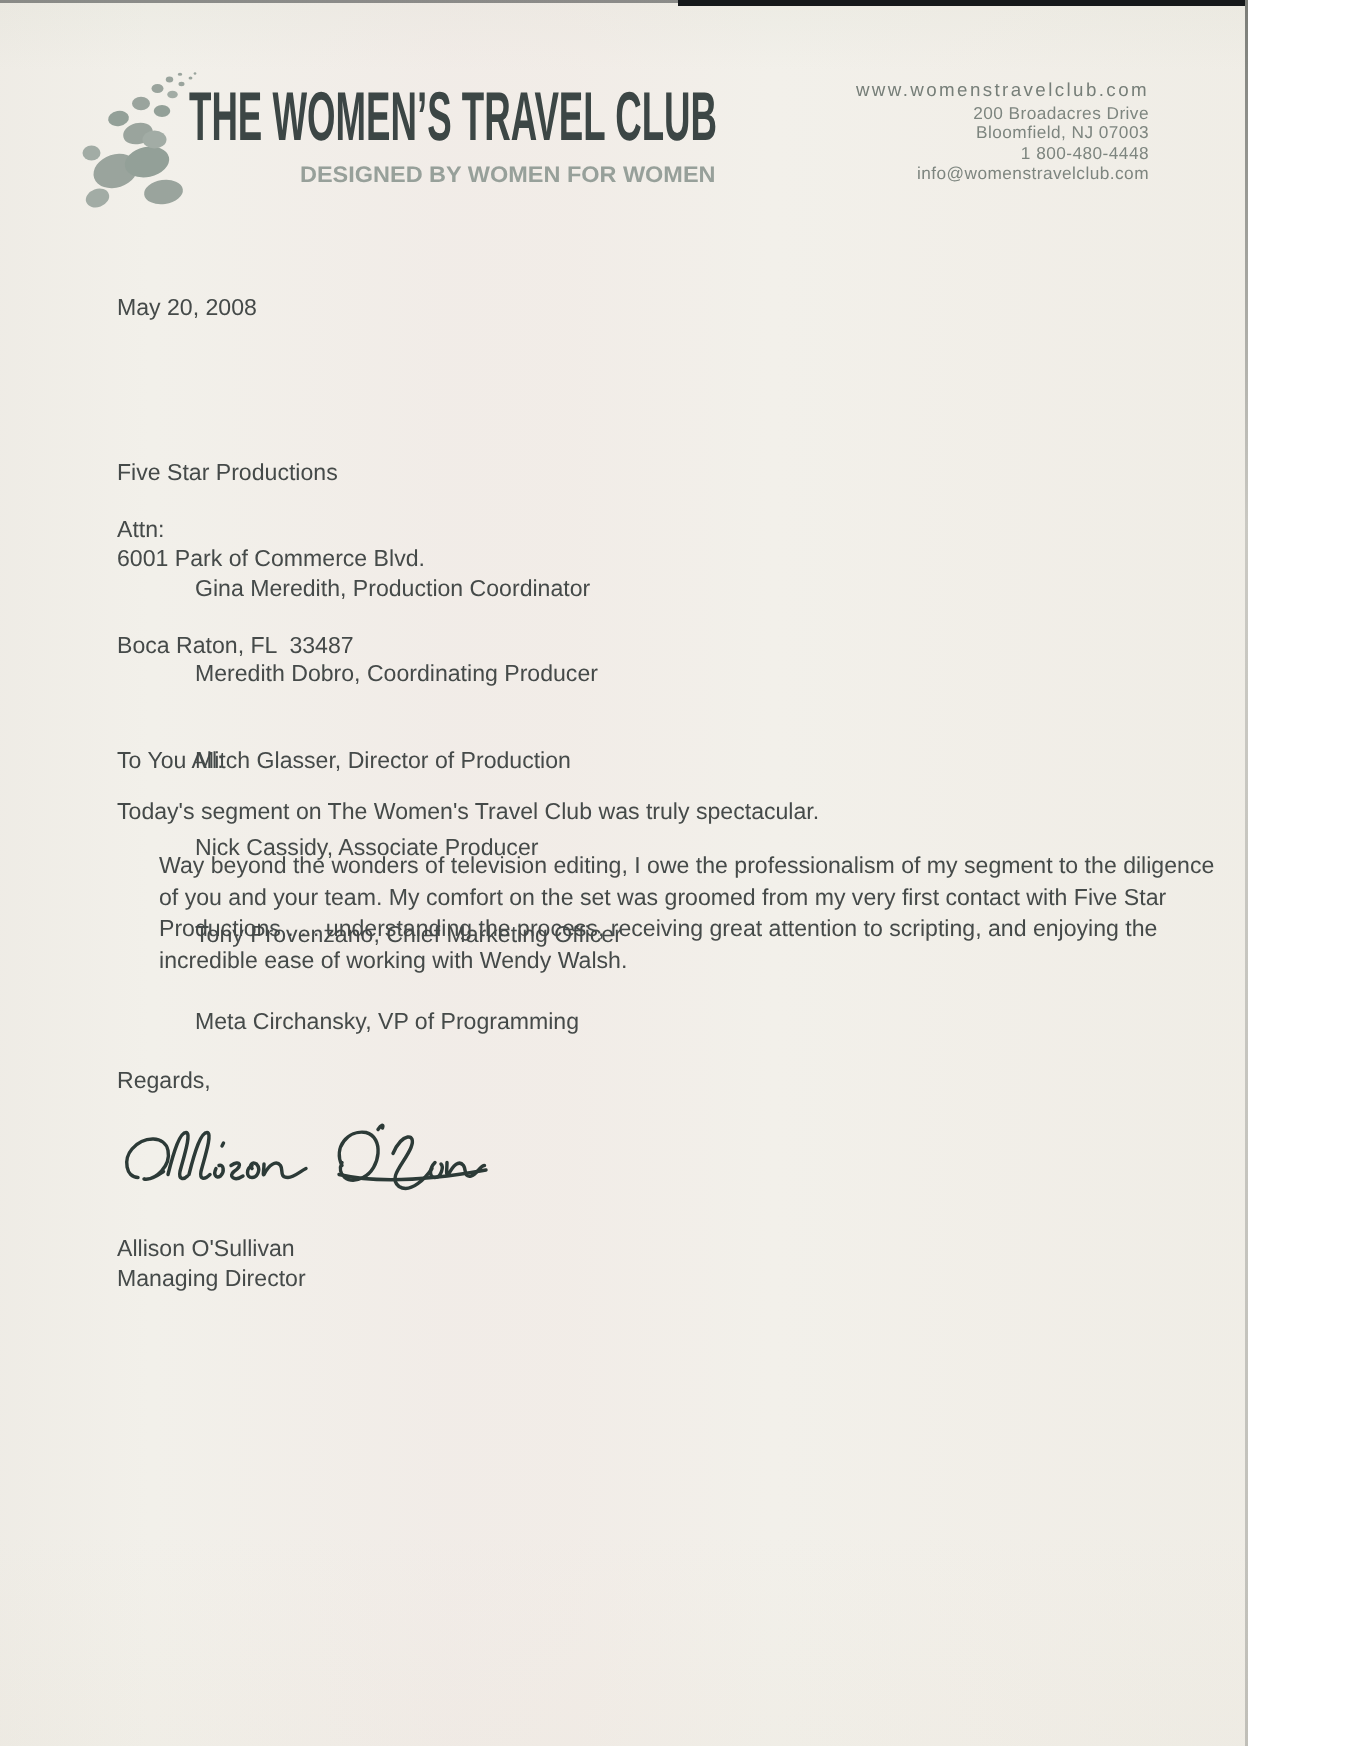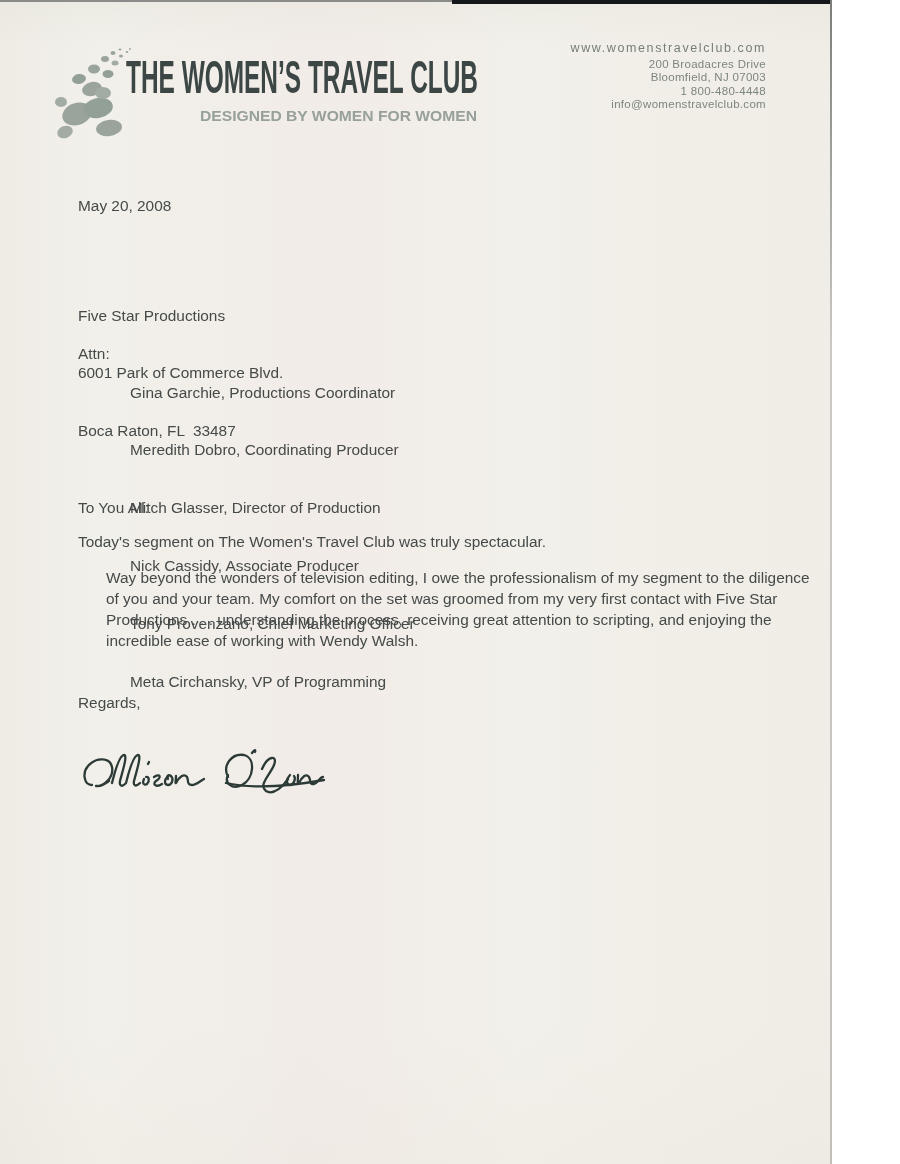--- a/index.html
+++ b/index.html
@@ -24,38 +24,38 @@
   .strip-right  { left:872px; top:0; width:28px; height:6px; }
   .edge-right   { position:absolute; right:0; top:0; width:2px; height:1164px;
                   background:linear-gradient(180deg, rgba(30,35,32,.55), rgba(30,35,32,.18) 30%, rgba(30,35,32,.22) 100%); }
   .speck        { position:absolute; left:877px; top:554px; width:3px; height:3px;
                   border-radius:50%; background:#7c7c74; }
 
   
   .logo-svg   { position:absolute; left:52px; top:46px; }
   .brand-svg  { position:absolute; left:0; top:52px; }
   .contact {
-    position:absolute; right:66px; top:42px; text-align:right;
+    position:absolute; right:66px; top:54px; text-align:right;
     color:#7d857f; font-size:11.5px; line-height:13.5px; letter-spacing:.3px;
   }
   .contact .website { font-size:12.5px; letter-spacing:1.6px; color:#767e78; margin-bottom:2px; }
 
   
   .body-text { position:absolute; left:78px; color:#454a49; font-size:15.4px; line-height:21px; }
   .block-19  { line-height:19.3px; white-space:pre-wrap; }
   .date      { top:195px; }
   .recipient { top:267px; }
   .attn      { top:344px; display:flex; }
   .attn-label{ width:52px; }
   .salutation{ top:497px; }
   .para      { width:705px; }
   .p1 { top:531px; }
   .p2 { top:567px;margin-left:28px; }
   .p3 { top:665px; }
-  .closing   { top:692px; }
+  .closing   { top:710px; }
   .sig-svg   { position:absolute; left:76px; top:745px; }
   .signer    { top:823px; line-height:20px; }
 </style>
 </head>
 <body>
 
 <div class="page">
 
   <div class="strip strip-left"></div>
   <div class="strip strip-mid"></div>
@@ -102,21 +102,21 @@
 
   <div class="body-text recipient block-19">
     <div>Five Star Productions</div>
     <div>6001 Park of Commerce Blvd.</div>
     <div>Boca Raton, FL  33487</div>
   </div>
 
   <div class="body-text attn block-19">
     <div class="attn-label">Attn:</div>
     <div>
-      <div>Gina Garchie, Productions Coordinator</div>
+      <div>Gina Meredith, Production Coordinator</div>
       <div>Meredith Dobro, Coordinating Producer</div>
       <div>Mitch Glasser, Director of Production</div>
       <div>Nick Cassidy, Associate Producer</div>
       <div>Tony Provenzano, Chief Marketing Officer</div>
       <div>Meta Circhansky, VP of Programming</div>
     </div>
   </div>
 
   <div class="body-text salutation">To You All:</div>
   <div class="body-text para p1">Today's segment on The Women's Travel Club was truly spectacular.</div>
@@ -135,14 +135,18 @@
       <path d="M100,31 C100,35 99,39 100,38 C103,32 108,28 111,32 C113,35 110,40 116,40 C120,40 124,36 128,34"></path>
       <path d="M152,32 C146,20 156,8 168,10 C180,13 178,34 166,40 C156,45 148,38 152,30"></path>
       <path d="M176,8 C178,5 180,4 179,7"></path>
       <path d="M186,24 C192,10 202,10 198,20 C194,30 182,40 190,46 C198,51 208,40 212,34"></path>
       <path d="M214,30 C210,34 210,40 214,40 C218,40 220,33 218,31"></path>
       <path d="M222,30 C222,35 221,39 223,38 C226,32 230,28 233,32 C235,35 233,40 238,39 C242,38 244,32 247,32"></path>
       <path d="M150,38 C180,45 220,40 248,35"></path>
     </g>
   </svg>
 
+  <div class="body-text signer">
+    <div>Allison O'Sullivan</div>
+    <div>Managing Director</div>
+  </div>
 
 </div>
 
 </body></html>

